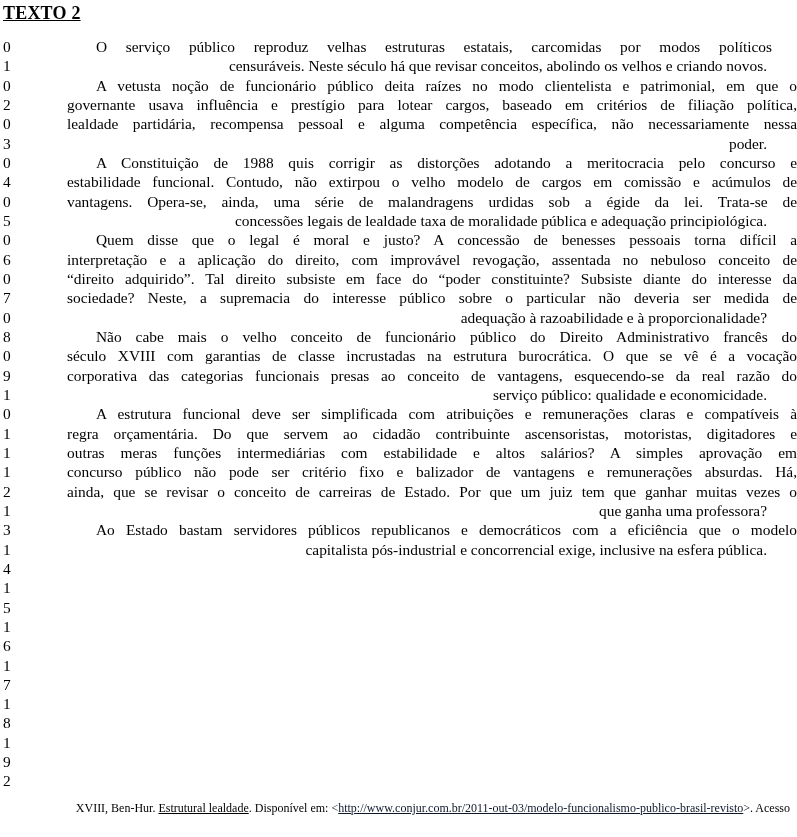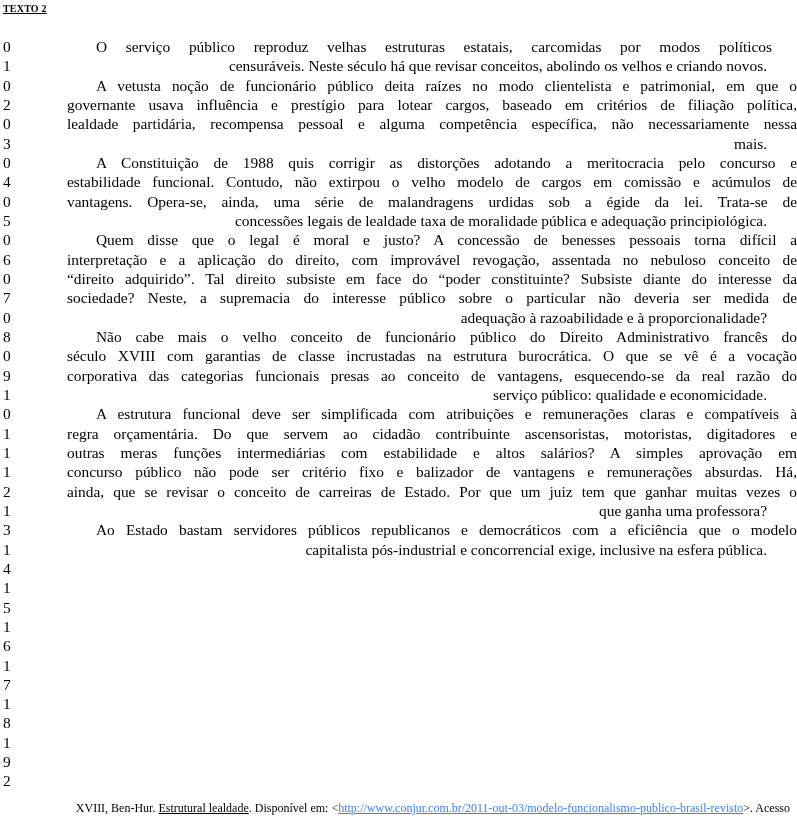--- a/index.html
+++ b/index.html
@@ -7,21 +7,21 @@
     width: 797px; height: 837px;
     background: #ffffff;
     color: #000000;
     font-family: "Liberation Serif", serif;
     position: relative;
     overflow: hidden;
   }
   .heading {
     position: absolute;
     left: 3px; top: 3px;
-    font-size: 10px;
+    font-size: 18px;
     font-weight: bold;
     text-decoration: underline;
     letter-spacing: 0.2px;
   }
   .rows {
     position: absolute;
     left: 0; top: 37px;
     width: 797px;
   }
   .row {
@@ -81,21 +81,21 @@
     <div class="row">
       <span class="num">2</span>
       <span class="txt j">governante usava influência e prestígio para lotear cargos, baseado em critérios de filiação política,</span>
     </div>
     <div class="row">
       <span class="num">0</span>
       <span class="txt j">lealdade partidária, recompensa pessoal e alguma competência específica, não necessariamente nessa</span>
     </div>
     <div class="row">
       <span class="num">3</span>
-      <span class="txt">mais.</span>
+      <span class="txt">poder.</span>
     </div>
     <div class="row">
       <span class="num">0</span>
       <span class="txt j indent">A Constituição de 1988 quis corrigir as distorções adotando a meritocracia pelo concurso e</span>
     </div>
     <div class="row">
       <span class="num">4</span>
       <span class="txt j">estabilidade funcional. Contudo, não extirpou o velho modelo de cargos em comissão e acúmulos de</span>
     </div>
     <div class="row">
@@ -218,14 +218,14 @@
       <span class="num">9</span>
       <span class="txt"></span>
     </div>
     <div class="row">
       <span class="num">2</span>
       <span class="txt"></span>
     </div>
   </div>
 
 <div class="citation">
-  <div class="cit-line"><span>XVIII, Ben-Hur. </span><span class="cit-title">Estrutural lealdade</span><span>. Disponível em: &lt;</span><a class="cit-link" style="color: #3b82f6;">http://www.conjur.com.br/2011-out-03/modelo-funcionalismo-publico-brasil-revisto</a><span>&gt;. Acesso</span></div>
+  <div class="cit-line"><span>XVIII, Ben-Hur. </span><span class="cit-title">Estrutural lealdade</span><span>. Disponível em: &lt;</span><a class="cit-link" style="color: #0f172a;">http://www.conjur.com.br/2011-out-03/modelo-funcionalismo-publico-brasil-revisto</a><span>&gt;. Acesso</span></div>
 </div>
 
 </body></html>

